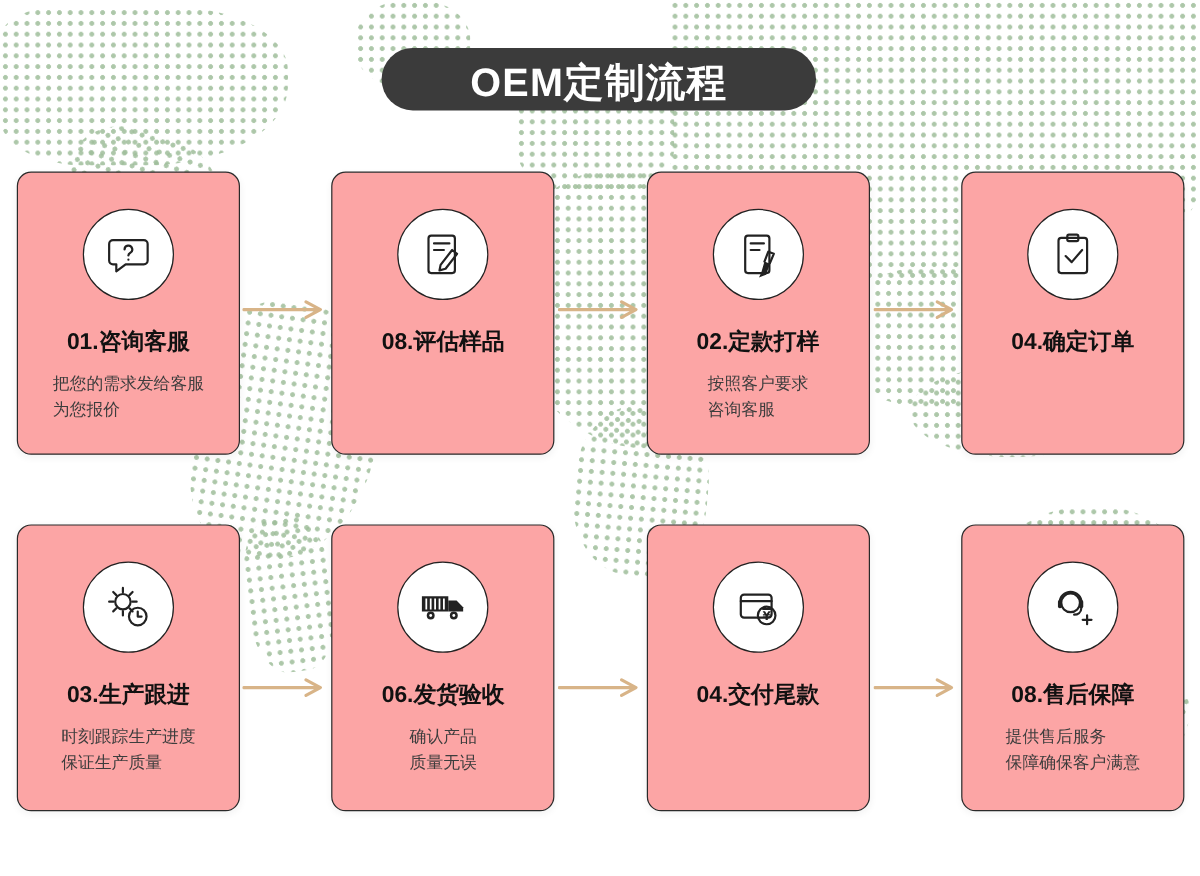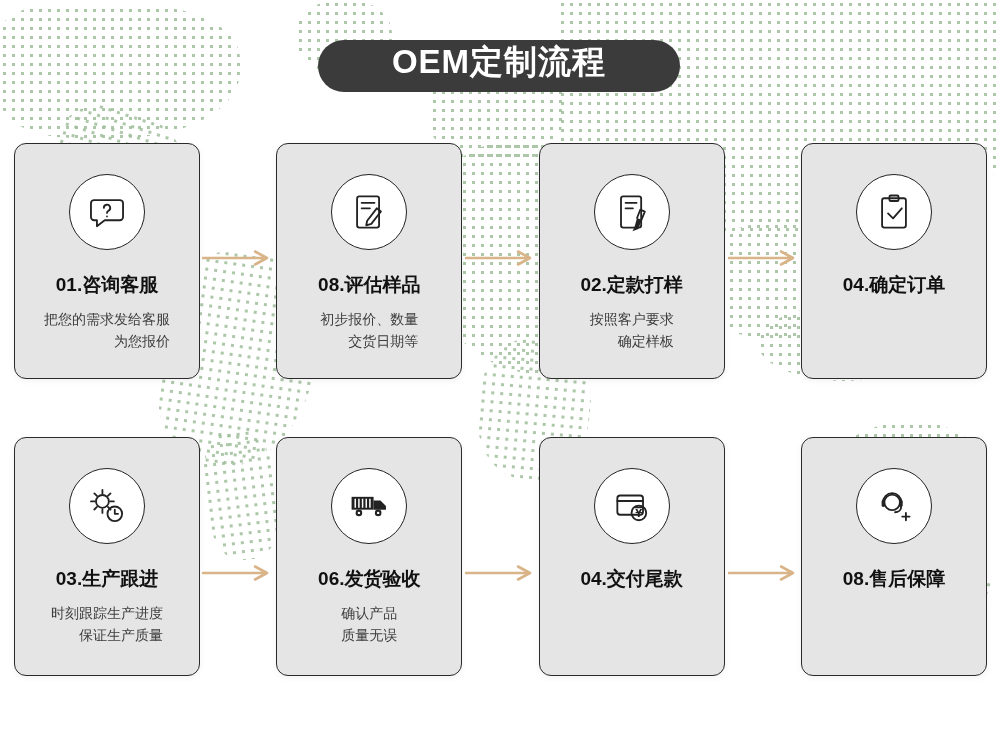--- a/index.html
+++ b/index.html
@@ -22,21 +22,21 @@
     opacity: .85;
     z-index: 0;
   }
   
   .banner {
     position: absolute;
     left: 318px; top: 40px;
     width: 362px; height: 52px;
     background: #3b3b3b;
     border-radius: 26px;
-    display: flex; align-items: flex-start; justify-content: center;
+    display: flex; align-items: flex-end; justify-content: center;
     z-index: 3;
   }
   .banner span {
     color: #ffffff;
     font-size: 33px;
     font-weight: 700;
     letter-spacing: 1px;
   }
   
   .row {
@@ -44,21 +44,21 @@
     left: 14px;
     width: 973px;
     display: flex;
     justify-content: space-between;
     z-index: 2;
   }
   .row1 { top: 143px; height: 236px; }
   .row2 { top: 437px; height: 239px; }
   .card {
     width: 186px;
-    background: #e5e5e5;
+    background: #fca5a5;
     border: 1.5px solid #2a2a2a;
     border-radius: 12px;
     display: flex;
     flex-direction: column;
     align-items: center;
     padding: 30px 8px 12px 8px;
     box-shadow: 0 2px 6px rgba(0,0,0,0.05);
   }
   .icon-circle {
     width: 76px; height: 76px;
@@ -75,21 +75,21 @@
     font-size: 19px;
     font-weight: 700;
     color: #111111;
     white-space: nowrap;
   }
   .step-desc {
     margin-top: 10px;
     font-size: 14px;
     color: #3d3d3d;
     line-height: 1.6;
-    text-align: right;
+    text-align: left;
     white-space: pre-line;
   }
   
   .arrow {
     position: absolute;
     width: 72px; height: 18px;
     z-index: 2;
   }
   .a1 { left: 202px; }
   .a2 { left: 465px; }
@@ -139,36 +139,34 @@
 
     <div class="card">
       <div class="icon-circle">
         <svg viewBox="0 0 48 48">
           <rect class="ico" x="11" y="7" width="24" height="34" rx="2.5"></rect>
           <path class="ico" d="M16 14h14M16 20h9"></path>
           <path class="ico" d="M22 33.5 32.5 20l4.5 3.5L26.5 37l-5.5 1.5 1-5z" fill="#fff"></path>
         </svg>
       </div>
       <div class="step-title">08.评估样品</div>
-      <div class="step-desc">初步报价、数量
-交货日期等</div>
     </div>
 
     <div class="card">
       <div class="icon-circle">
         <svg viewBox="0 0 48 48">
           <rect class="ico" x="12" y="7" width="22" height="34" rx="2.5"></rect>
           <path class="ico" d="M17 14h12M17 20h8"></path>
           <path d="M26.5 41l3-10.5 5 2-3.5 10-6.5 2.5z" fill="#222" stroke="none"></path>
           <path class="ico" d="M29.5 30.5l3.5-9 5 2-3.5 8.5"></path>
         </svg>
       </div>
       <div class="step-title">02.定款打样</div>
       <div class="step-desc">按照客户要求
-确定样板</div>
+咨询客服</div>
     </div>
 
     <div class="card">
       <div class="icon-circle">
         <svg viewBox="0 0 48 48">
           <rect class="ico" x="11" y="9" width="26" height="32" rx="2.5"></rect>
           <rect class="ico" x="19" y="6" width="10" height="6" rx="1.5" fill="#fff"></rect>
           <path class="ico" d="M17.5 25.5l5.5 5.5 9.5-11"></path>
         </svg>
       </div>
@@ -229,20 +227,22 @@
         <svg viewBox="0 0 48 48">
           <circle class="ico" cx="22" cy="20" r="8.5"></circle>
           <path class="ico" d="M12 20a10 10 0 0 1 20 0"></path>
           <rect x="10.5" y="17.5" width="3.6" height="7.5" rx="1.6" fill="#222" stroke="none"></rect>
           <rect x="29.9" y="17.5" width="3.6" height="7.5" rx="1.6" fill="#222" stroke="none"></rect>
           <path class="ico" d="M31.7 25c0 3.8-3.2 5.8-6.5 5.8"></path>
           <path class="ico" d="M37 31.5v8M33 35.5h8"></path>
         </svg>
       </div>
       <div class="step-title">08.售后保障</div>
+      <div class="step-desc">提供售后服务
+保障确保客户满意</div>
     </div>
 
   </div>
 
   <div class="arrow a1 ry1">
     <svg width="72" height="18" viewBox="0 0 72 18">
         <path d="M1 9h60M53 2.5L65 9 53 15.5" stroke="#d8b488" stroke-width="2.6" fill="none" stroke-linecap="round" stroke-linejoin="round"></path>
       </svg>
   </div>
   <div class="arrow a2 ry1">

